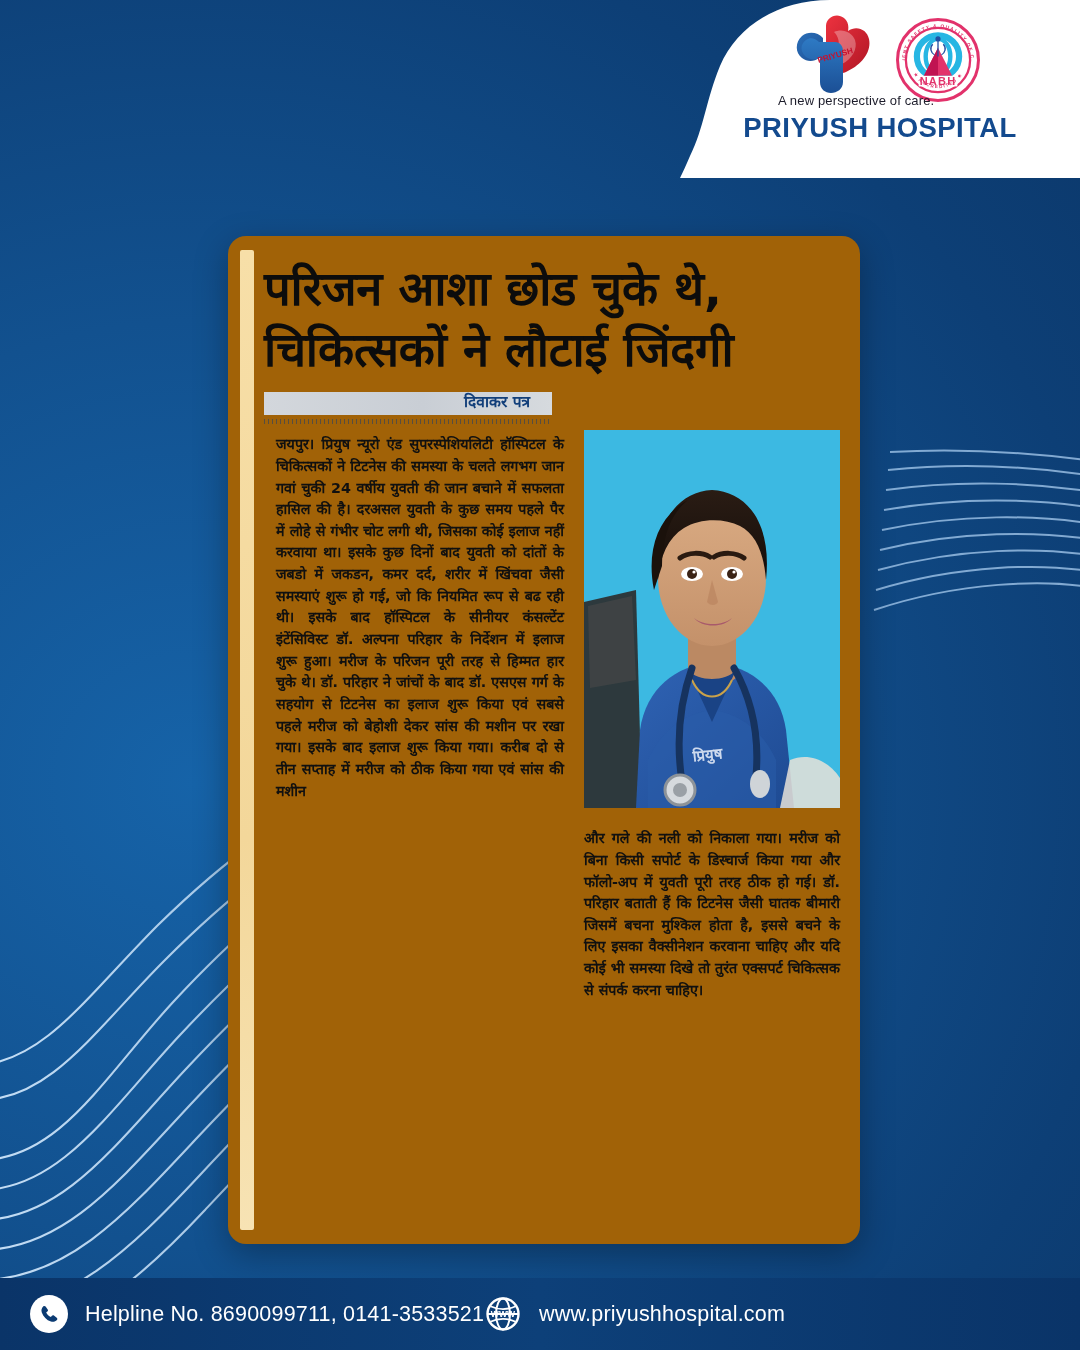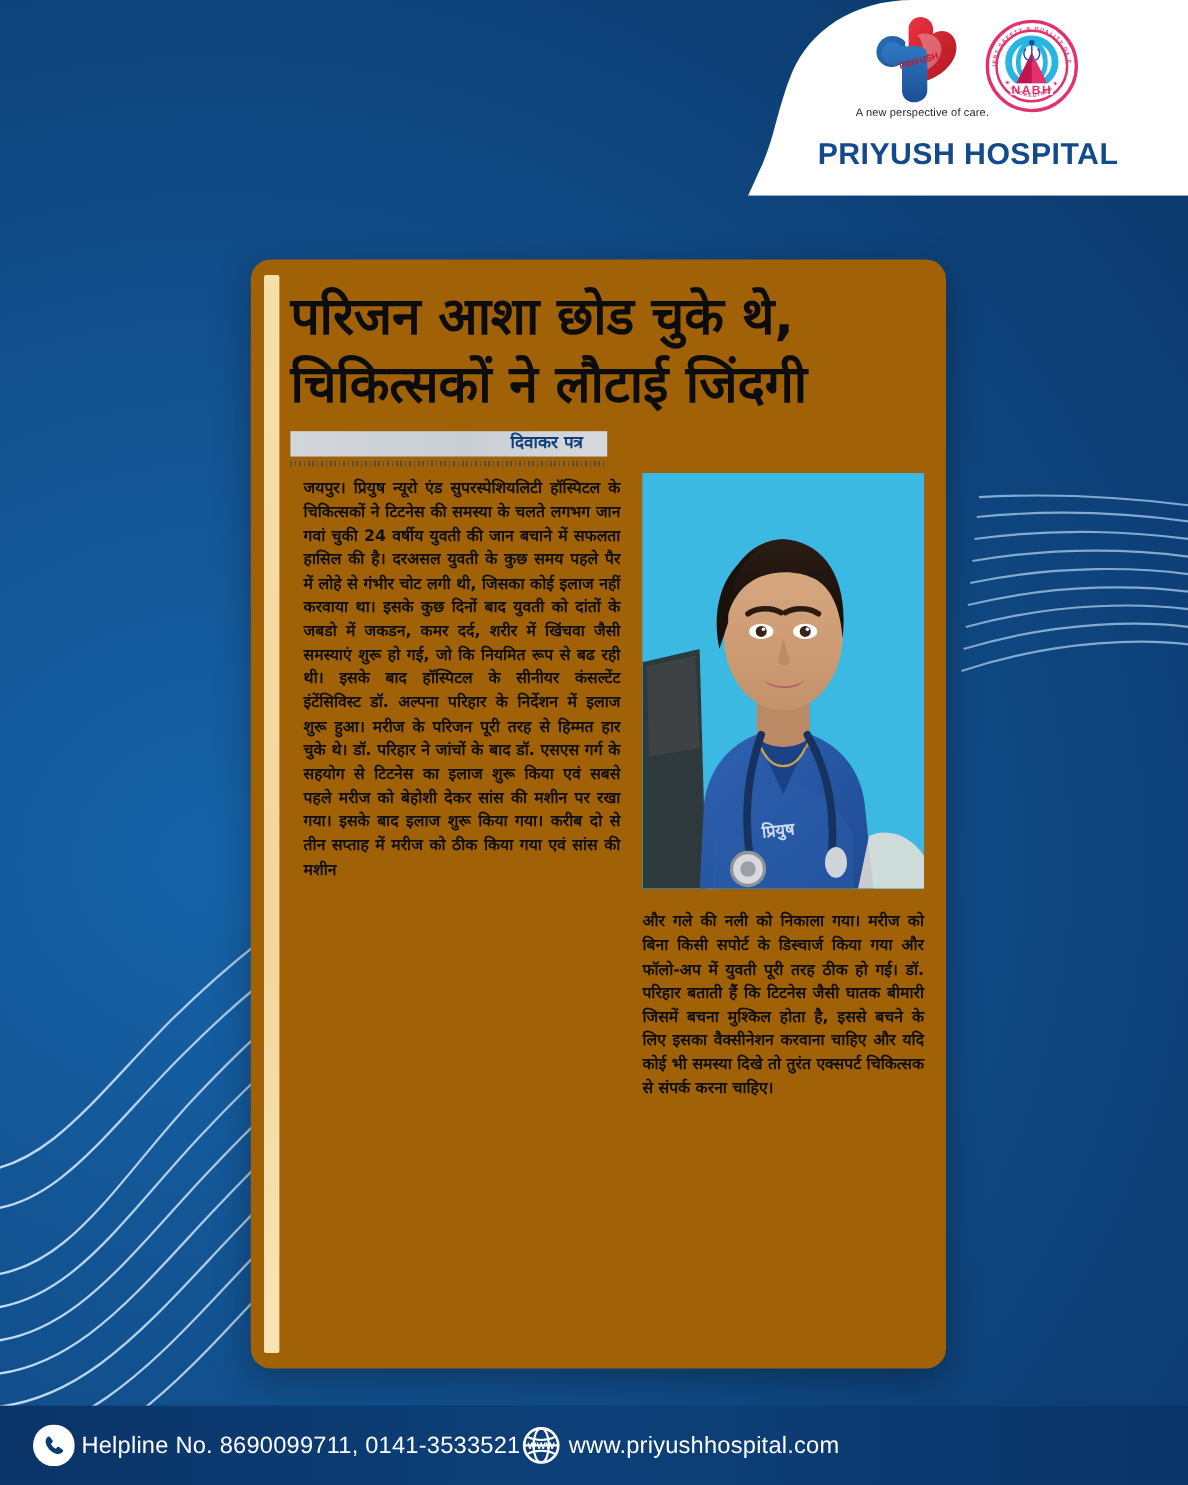--- a/index.html
+++ b/index.html
@@ -33,29 +33,29 @@
     display:flex; flex-direction:column;
     align-items:center; justify-content:flex-start;
     padding-top:14px;
   }
   #logo-row { display:flex; align-items:center; gap:16px; height:92px; }
 
   
   .priyush-mark { position:relative; width:100px; height:92px; }
   .priyush-tag {
     position:absolute; left:0; right:0; bottom:-2px;
-    text-align:left; font-size:10px; color:#1d1d2b;
+    text-align:left; font-size:13px; color:#1d1d2b;
     letter-spacing:.15px; white-space:nowrap;
   }
 
   
   .nabh-mark { width:88px; height:88px; }
 
   #hospital-name {
-    margin-top:18px;
+    margin-top:6px;
     font-size:27.5px; font-weight:bold; color:#134a8e;
     letter-spacing:.4px; white-space:nowrap;
   }
 
   
   #clipping {
     position:absolute;
     left:228px; top:236px;
     width:632px; height:1008px;
     background:#a16207;
@@ -135,21 +135,21 @@
     height:72px;
     background:#0b3b73;
     display:flex; align-items:center;
   }
   #footer::before{
     content:""; position:absolute; left:0; right:0; top:0; height:100%;
     background:linear-gradient(90deg,#0a3468,#0d4079 50%,#0a3468);
   }
   .foot-item {
     position:relative; z-index:2;
-    display:flex; align-items:center; gap:6px;
+    display:flex; align-items:center; gap:17px;
     color:#ffffff; font-size:21.5px; letter-spacing:.2px;
     white-space:nowrap;
   }
   #foot-phone { margin-left:30px; }
   #foot-web  { }
   .foot-icon { width:38px; height:38px; flex:0 0 38px; }
 </style>
 </head>
 <body>
 

